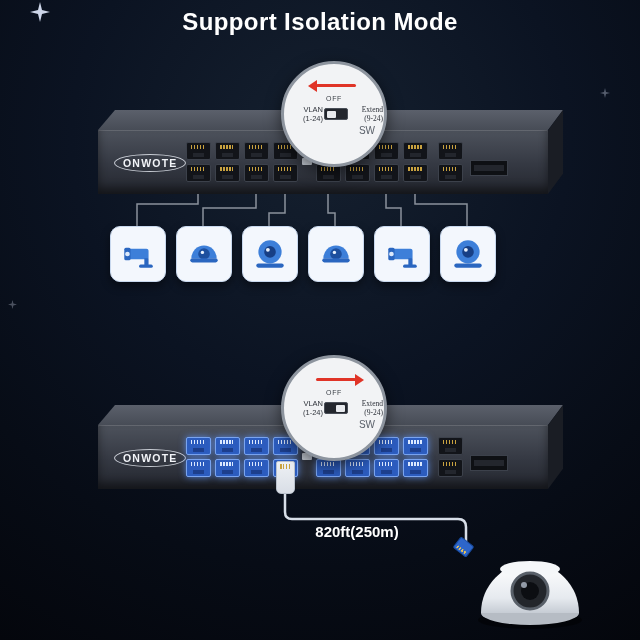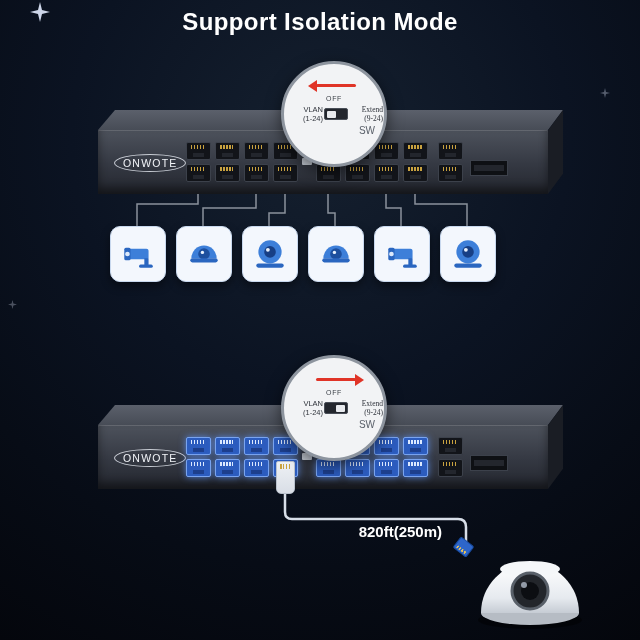--- a/index.html
+++ b/index.html
@@ -19,21 +19,21 @@
   
   .switch{position:absolute;width:465px;height:84px;}
   .sw-top{position:absolute;left:0;top:0;width:465px;height:20px;
     background:linear-gradient(180deg,#5b606b 0%,#474c56 100%);
     clip-path:polygon(17px 0,465px 0,450px 20px,0 20px);}
   .sw-side{position:absolute;left:450px;top:0;width:15px;height:84px;background:#1a1d24;
     clip-path:polygon(0 24%,100% 0,100% 76%,0 100%);}
   .sw-front{position:absolute;left:0;top:20px;width:450px;height:64px;border-radius:1px;
     background:linear-gradient(180deg,#4d525c 0%,#343842 55%,#23262e 100%);
     box-shadow:inset 0 -6px 10px rgba(0,0,0,.45), inset 0 1px 0 rgba(255,255,255,.15);}
-  .sw-logo{position:absolute;left:16px;top:44px;color:#f2f4f8;font-size:10.5px;font-weight:400;
+  .sw-logo{position:absolute;left:16px;top:44px;color:#f2f4f8;font-size:10.5px;font-weight:700;
     letter-spacing:1.2px;border:1.5px solid rgba(235,239,246,.8);border-radius:50%;
     padding:2px 8px;white-space:nowrap;}
   .bank{position:absolute;display:grid;grid-template-columns:repeat(4,25px);gap:4px;}
   .uplink{position:absolute;display:grid;grid-template-columns:25px;gap:4px;}
   .port{width:25px;height:18px;background:#121419;border:1px solid #3c414b;border-radius:2px;position:relative;box-sizing:border-box;}
   .port::after{content:"";position:absolute;left:4px;right:4px;top:2px;height:4px;
     background:repeating-linear-gradient(90deg,#c9a23f 0 1.5px,transparent 1.5px 3px);}
   .port::before{content:"";position:absolute;left:6px;right:6px;bottom:2px;height:4px;background:#23262d;}
   .switch--ext .bank .port{background:#2c5cbe;border-color:#7aa4ef;box-shadow:0 0 7px rgba(95,150,255,.8);}
   .switch--ext .bank .port::after{background:repeating-linear-gradient(90deg,#dce9ff 0 1.5px,transparent 1.5px 3px);}
@@ -59,21 +59,21 @@
   .co-lbl--left{left:2px;width:37px;}
   .co-lbl--right{right:1px;width:41px;font-family:Liberation Serif, serif;}
   .co-sw{position:absolute;top:61px;left:0;width:100%;text-align:center;font-size:10px;color:#5a606a;margin-left:33px;}
   
   .tile{position:absolute;top:226px;width:54px;height:54px;border-radius:10px;background:#f3f7fd;
     border:1px solid #c8d8ee;box-shadow:0 4px 10px rgba(0,0,0,.45);
     display:flex;align-items:center;justify-content:center;z-index:2;}
   .tile svg{width:38px;height:38px;}
   
   .overlay{position:absolute;left:0;top:0;pointer-events:none;}
-  .cable-label{position:absolute;left:272px;top:523px;width:170px;text-align:right;
+  .cable-label{position:absolute;left:272px;top:523px;width:170px;text-align:center;
     color:#ffffff;font-size:15px;font-weight:700;z-index:4;}
   .rj45-plug{position:absolute;left:276px;top:461px;width:19px;height:33px;z-index:5;
     background:linear-gradient(180deg,#eef1f5 0%,#d9dee6 100%);
     border:1px solid #b9c1cc;border-radius:2px 2px 5px 5px;box-sizing:border-box;}
   .rj45-plug::after{content:"";position:absolute;left:3px;right:3px;top:2px;height:5px;
     background:repeating-linear-gradient(90deg,#c9a23f 0 1.5px,transparent 1.5px 3px);}
   .blue-plug{position:absolute;left:455px;top:540px;width:17px;height:14px;background:#2e66c9;
     border:1px solid #174a9e;border-radius:2px;transform:rotate(38deg);z-index:4;box-sizing:border-box;}
   .blue-plug::after{content:"";position:absolute;left:2px;right:2px;bottom:1px;height:3px;
     background:repeating-linear-gradient(90deg,#e6c35c 0 1.5px,transparent 1.5px 3px);}

